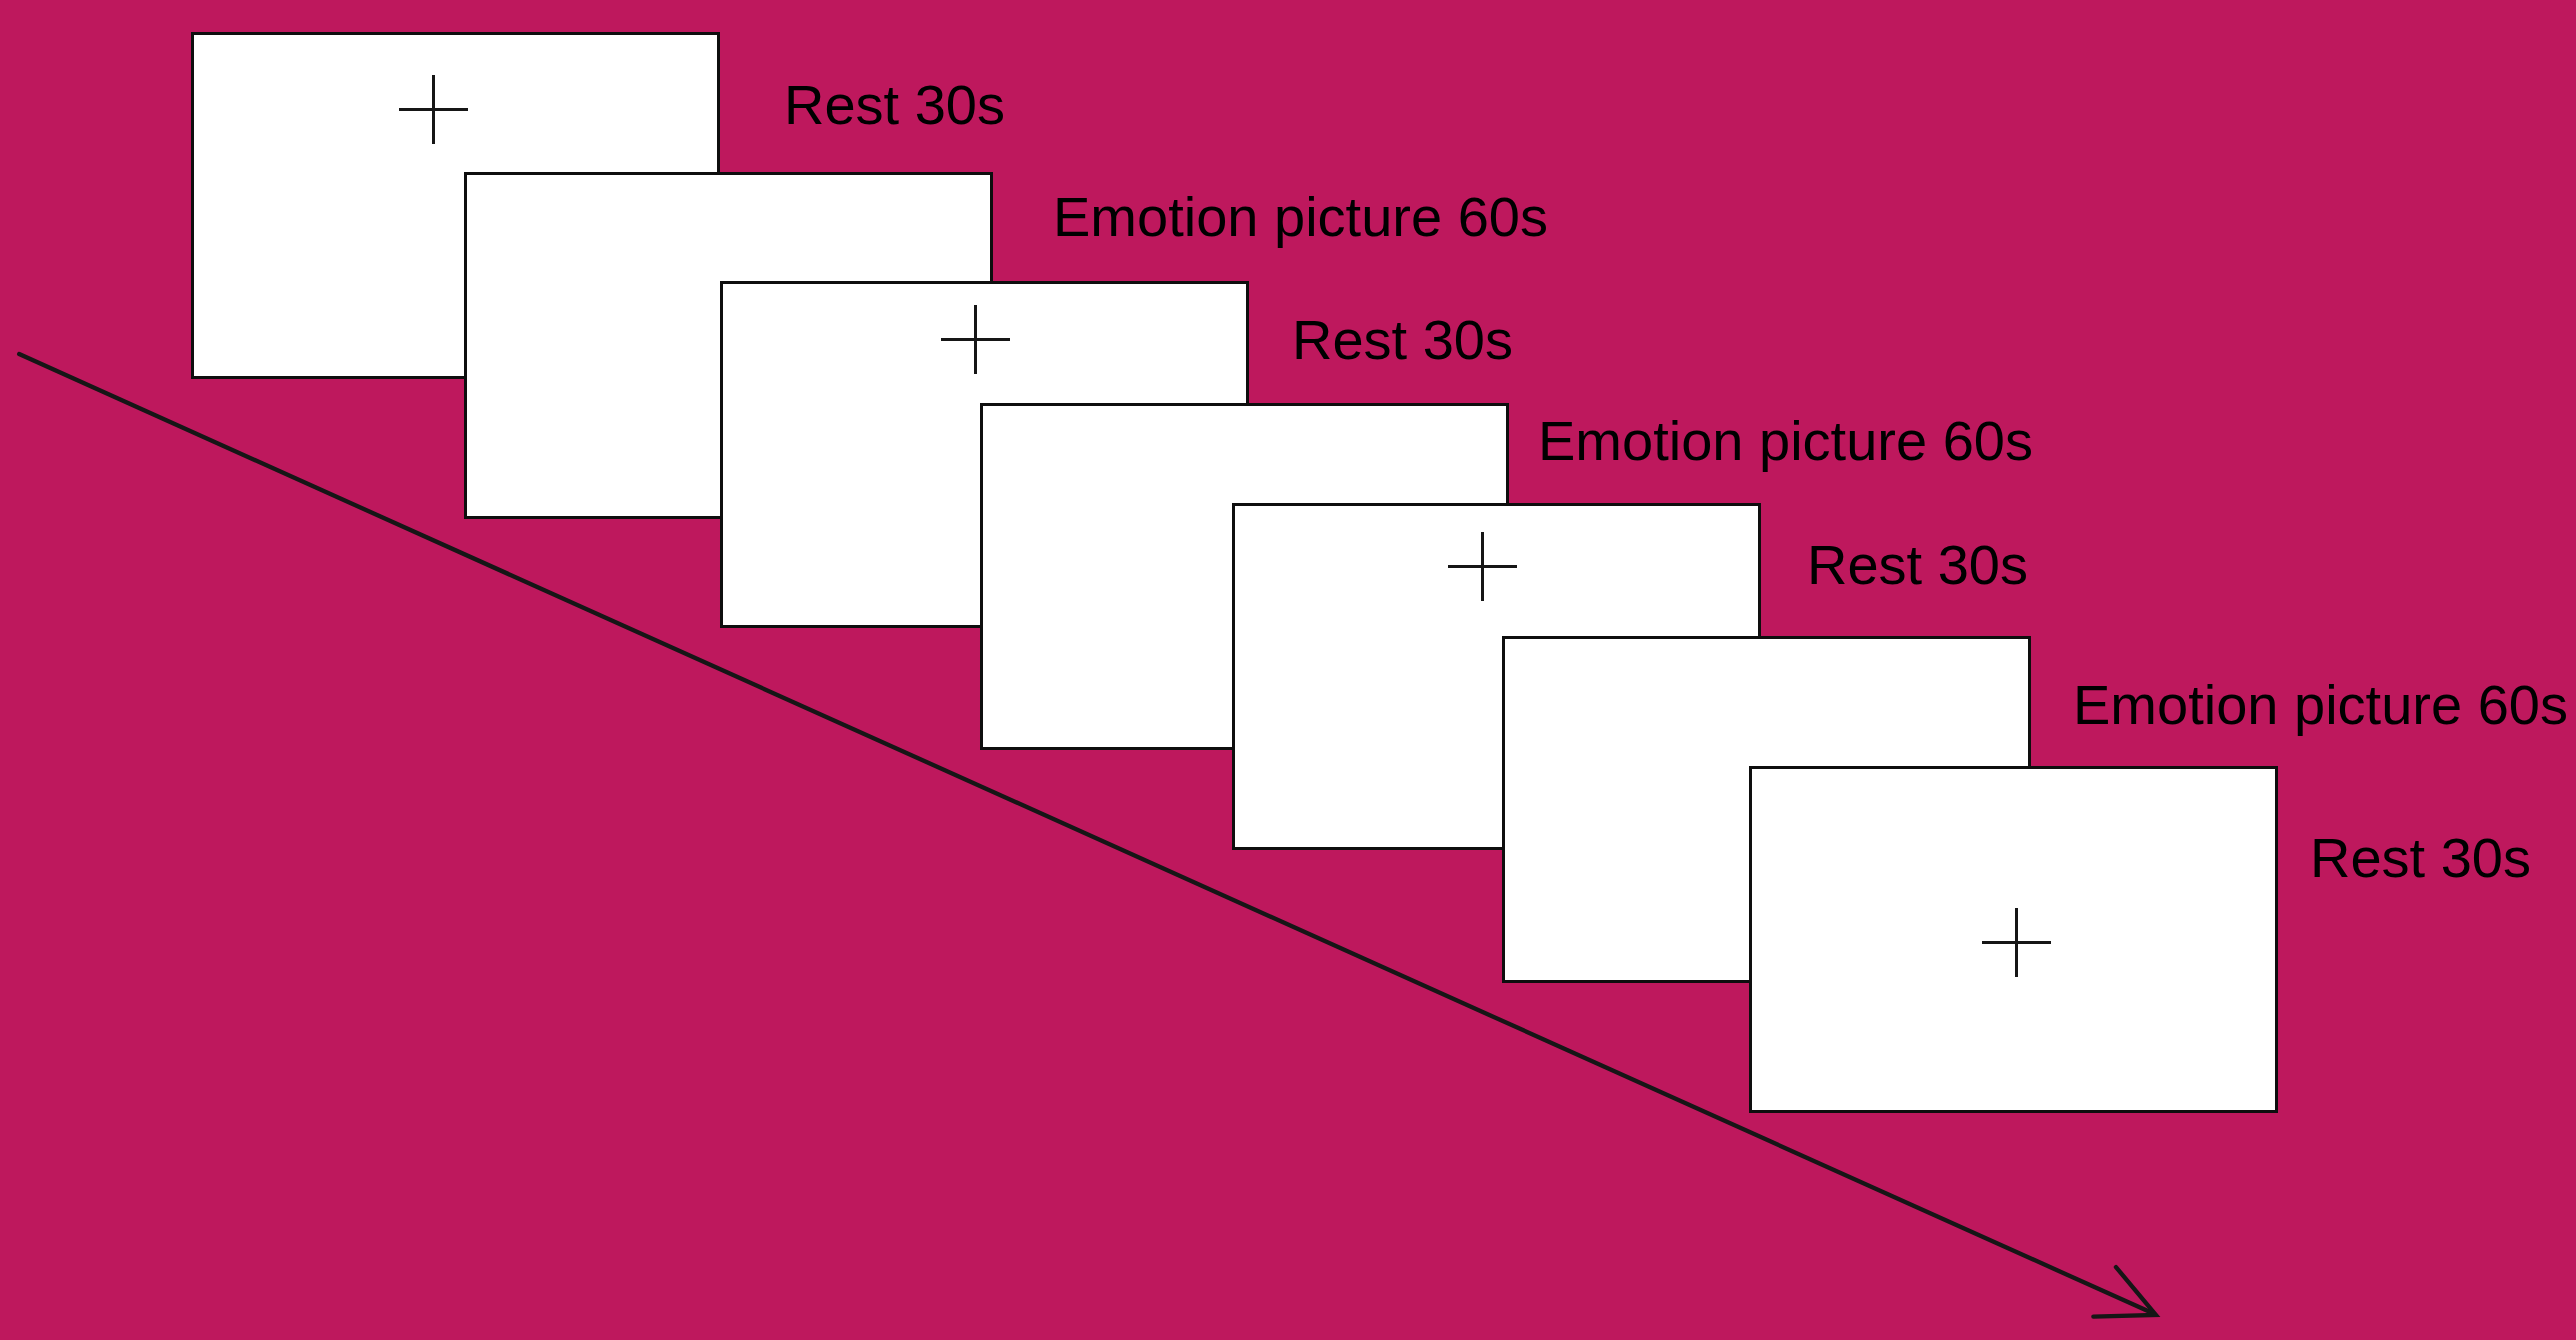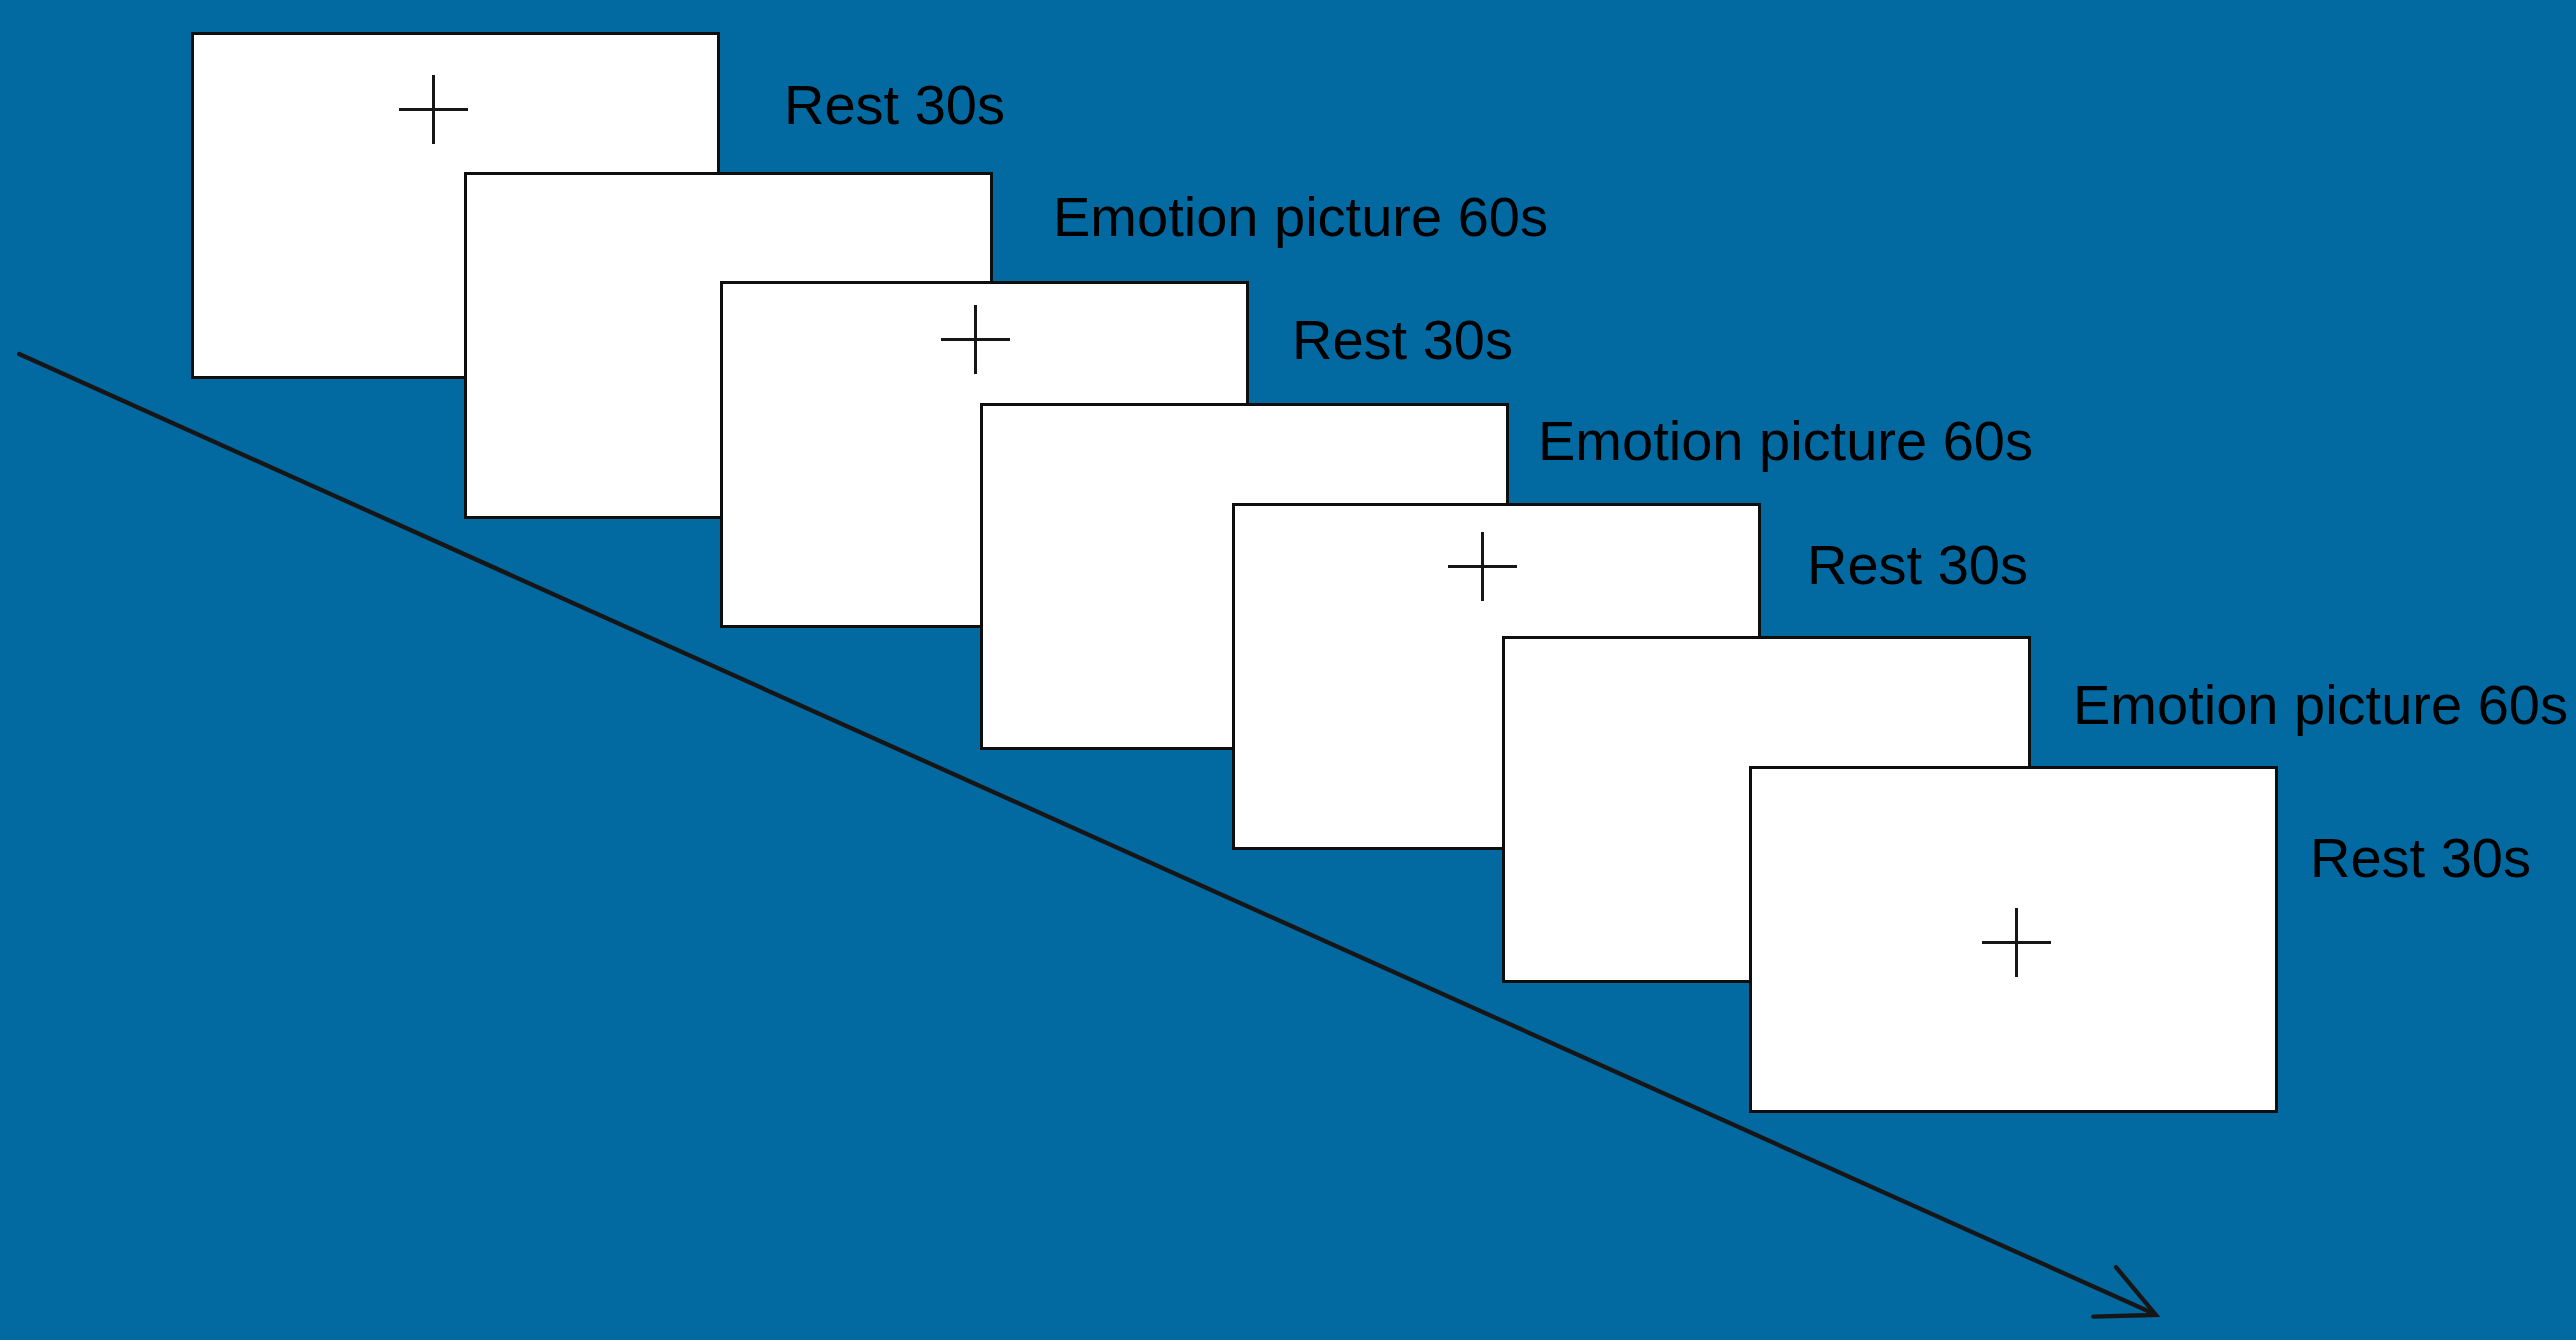--- a/index.html
+++ b/index.html
@@ -4,21 +4,21 @@
 <style>
   html, body {
     margin: 0;
     padding: 0;
     background: #ffffff;
   }
   .canvas {
     position: relative;
     width: 2576px;
     height: 1340px;
-    background: #0369a1;
+    background: #be185d;
     overflow: hidden;
     font-family: "Liberation Sans", sans-serif;
   }
   .arrow-layer {
     position: absolute;
     left: 0;
     top: 0;
     width: 2576px;
     height: 1340px;
   }

